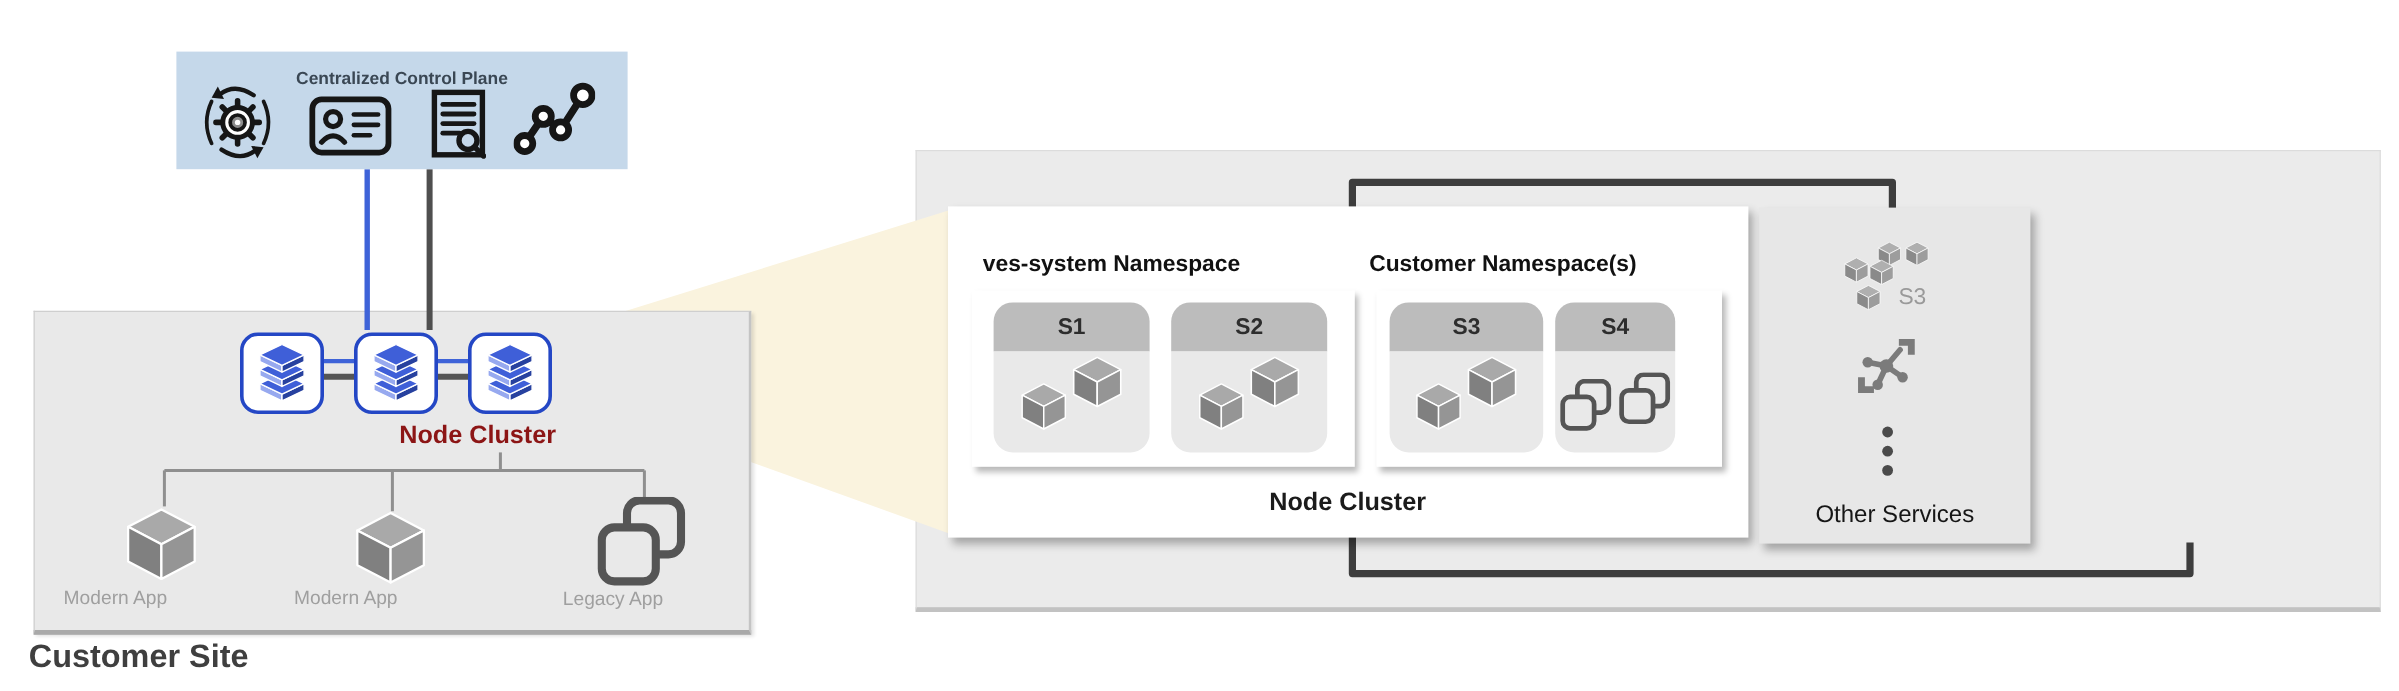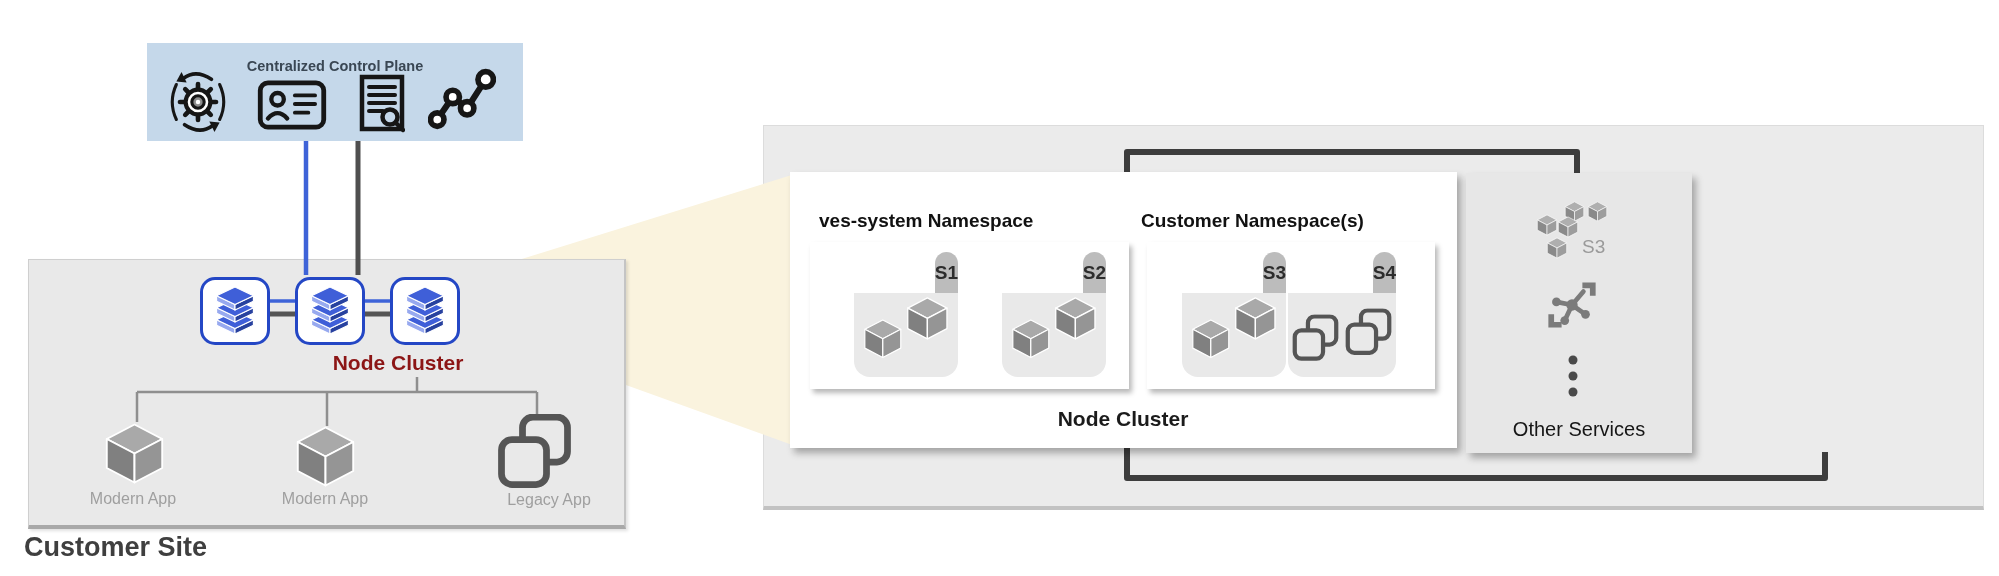--- a/index.html
+++ b/index.html
@@ -6,38 +6,38 @@
   .canvas{position:relative;width:1999px;height:576px;background:#ffffff;overflow:hidden;
           font-family:"Liberation Sans", sans-serif;}
   .abs{position:absolute;}
   svg{display:block;}
   .right-outer{left:763px;top:125px;width:1219px;height:380px;background:#ebebeb;
                border:1px solid #dcdcdc;border-bottom:4px solid #c2c2c2;}
   .white-box{left:790px;top:172px;width:667px;height:276px;background:#ffffff;
              box-shadow:4px 5px 7px rgba(0,0,0,0.30);}
   .side-box{width:226px;background:#e7e7e7;box-shadow:4px 5px 7px rgba(0,0,0,0.30);}
   .panel{background:#ffffff;box-shadow:3px 4px 5px rgba(0,0,0,0.28);}
-  .scard{position:absolute;width:130px;height:125px;display:flex;flex-direction:column;align-items:flex-end;}
+  .scard{position:absolute;width:130px;height:125px;display:flex;flex-direction:column;}
   .scard-head{height:41px;background:#bcbcbc;border-radius:16px 16px 0 0;display:flex;
               align-items:center;justify-content:center;font-weight:bold;font-size:19px;color:#2d2d2d;}
   .scard-body{flex:1;background:#e9e9e9;border-radius:0 0 16px 16px;display:flex;
               align-items:center;justify-content:center;}
   .ns-title{width:300px;text-align:left;font-weight:bold;font-size:19px;color:#111;}
   .big-label{text-align:center;font-weight:bold;font-size:21px;color:#1b1b1b;}
   .side-label{position:absolute;left:0;right:0;bottom:12px;text-align:center;
               font-weight:normal;font-size:20px;color:#161616;}
   .customer-box{left:28px;top:259px;width:595px;height:265px;background:#e9e9e9;
                 border:1px solid #cfcfcf;border-right:2px solid #c4c4c4;
                 border-bottom:4px solid #a9a9a9;box-shadow:2px 2px 3px rgba(0,0,0,0.12);}
   .control-box{left:147px;top:43px;width:376px;height:98px;background:#c5d8ea;}
   .cp-title{left:147px;top:46px;width:376px;text-align:center;font-weight:bold;
             font-size:14.5px;color:#3a4754;margin-top:12px;}
   .node-square{width:70px;height:68px;background:#ffffff;border:3px solid #2447c5;
                border-radius:15px;box-sizing:border-box;display:flex;align-items:center;justify-content:center;}
-  .app-label{width:160px;text-align:center;font-size:16px;color:#9f9f9f;}
+  .app-label{width:160px;font-size:16px;color:#9f9f9f;}
   .maroon-label{width:200px;text-align:center;font-weight:bold;font-size:21px;color:#8c1515;}
   .site-title{font-weight:bold;font-size:27px;color:#3f3f3f;}
 </style>
 </head>
 <body>
 
 <svg width="0" height="0" style="position:absolute" aria-hidden="true">
   <defs>
     <symbol id="cube" viewBox="0 0 100 100">
       <polygon points="50,4 94,27 50,50 6,27" fill="#a9a9a9" stroke="#fff" stroke-width="3" stroke-linejoin="round"></polygon>

